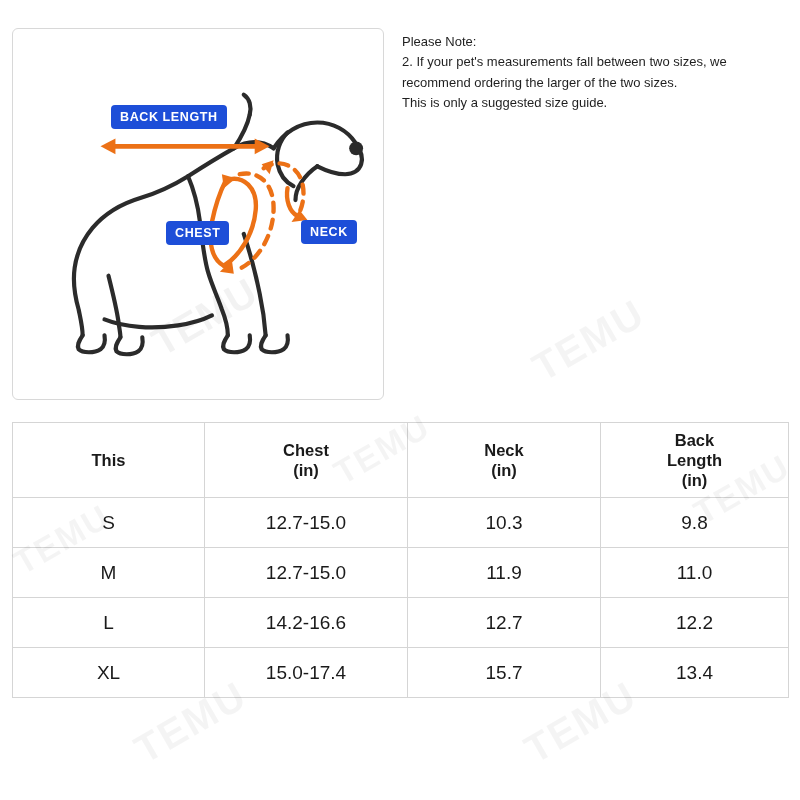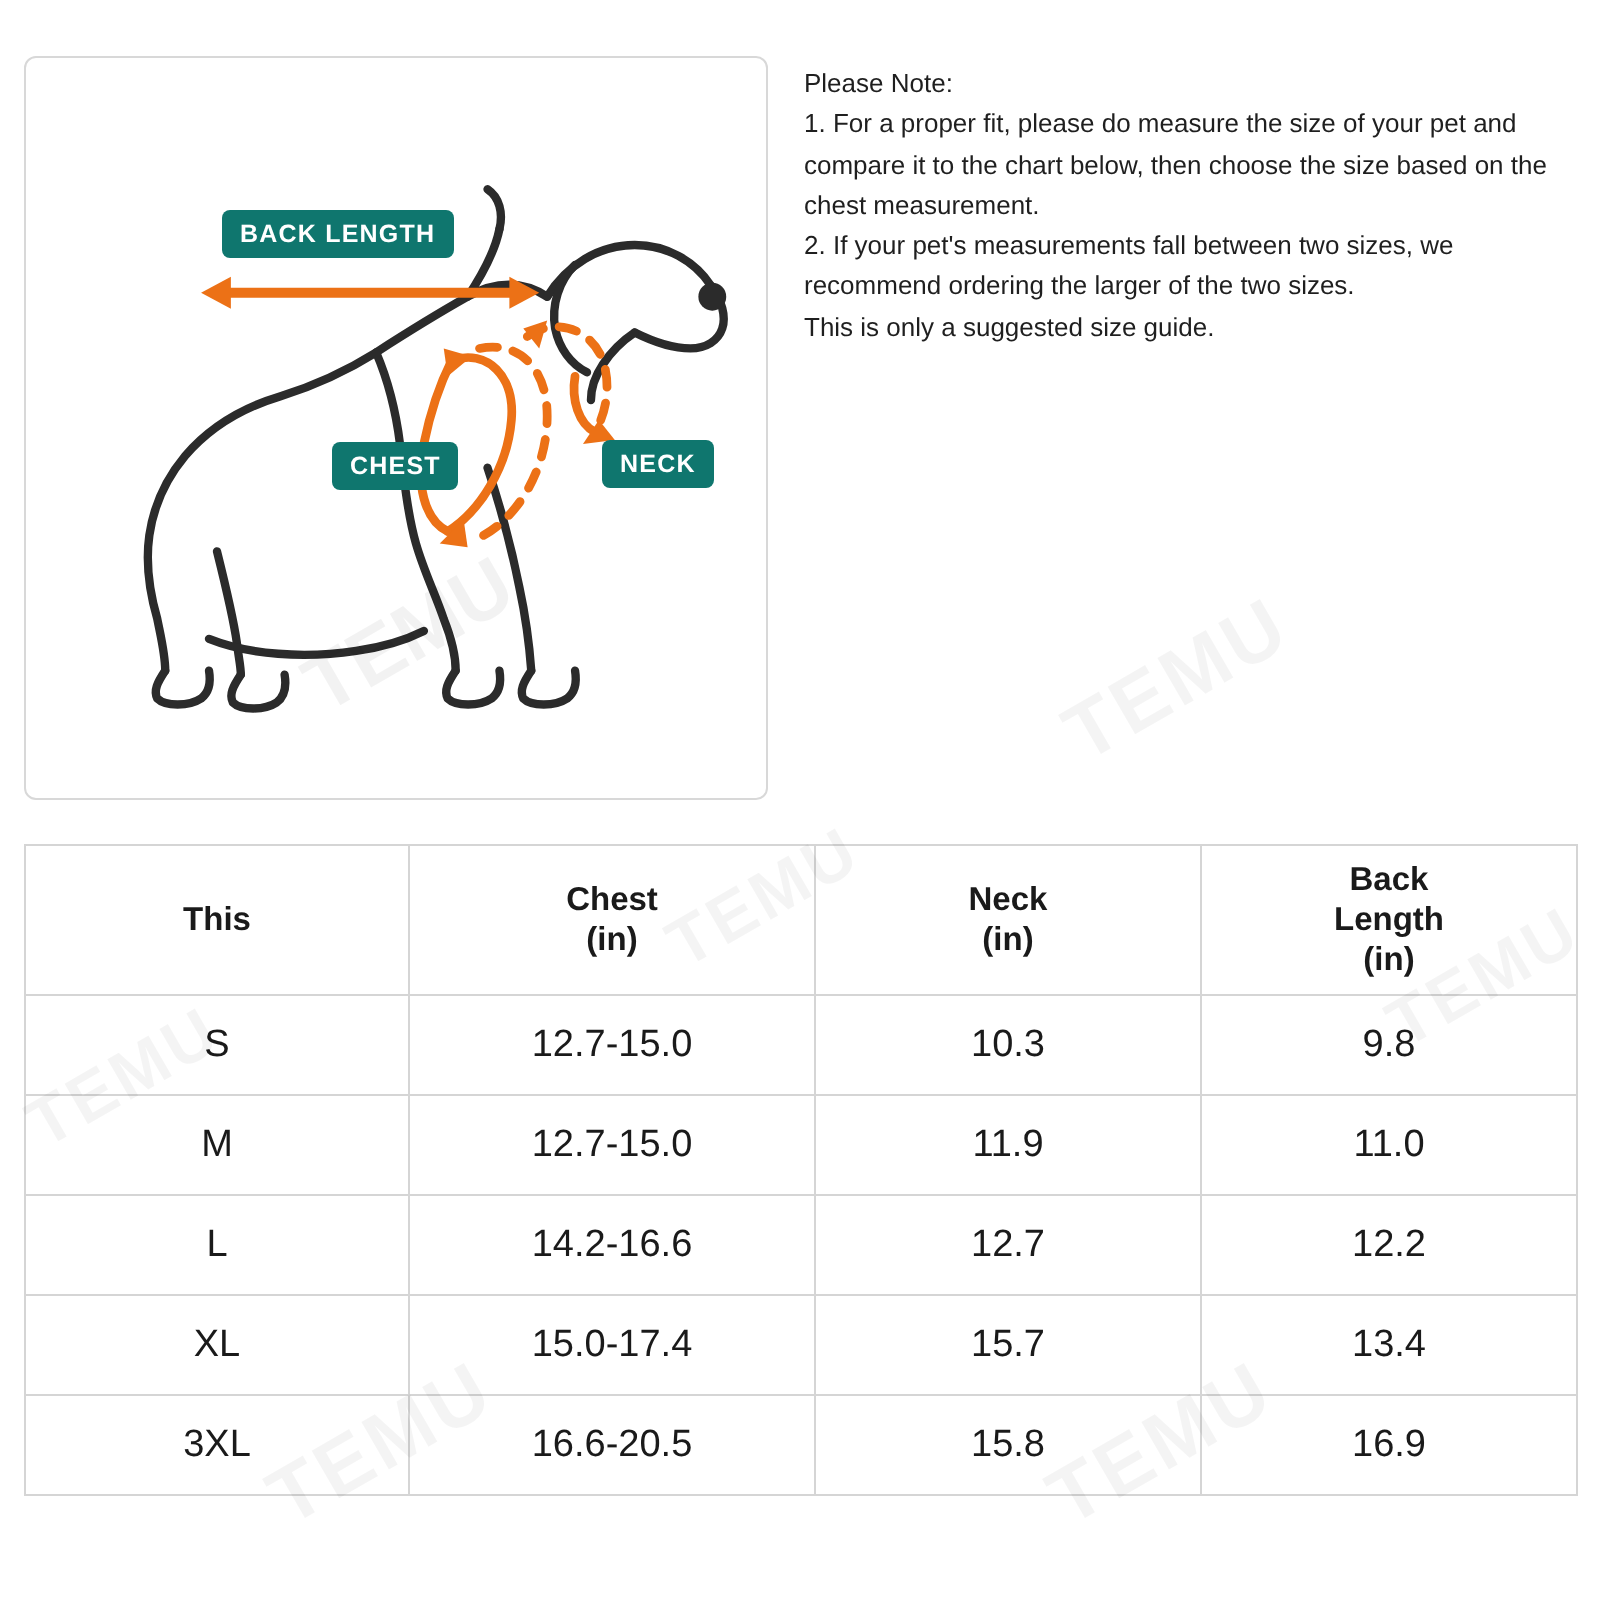--- a/index.html
+++ b/index.html
@@ -60,21 +60,21 @@
   .diagram-svg {
     position: absolute;
     left: 0;
     top: 0;
     width: 100%;
     height: 100%;
   }
 
   .lbl {
     position: absolute;
-    background: #0f766e;
+    background: #1d4ed8;
     color: #ffffff;
     font-weight: bold;
     font-size: 12.5px;
     letter-spacing: 0.6px;
     padding: 5px 9px;
     border-radius: 4px;
     white-space: nowrap;
   }
   .lbl-back { left: 98px; top: 76px; }
   .lbl-chest { left: 153px; top: 192px; }
@@ -203,21 +203,20 @@
         <text x="150" y="330" transform="rotate(-30 150 330)" font-family="Liberation Sans, sans-serif" font-size="40" font-weight="bold" fill="rgba(0,0,0,0.05)">TEMU</text>
       </svg>
 
       <div class="lbl lbl-back">BACK LENGTH</div>
       <div class="lbl lbl-chest">CHEST</div>
       <div class="lbl lbl-neck">NECK</div>
     </div>
 
     <div class="notes">
       <p>Please Note:</p>
-      <p>1. For a proper fit, please do measure the size of your pet and compare it to the chart below, then choose the size based on the chest measurement.</p>
       <p>2. If your pet's measurements fall between two sizes, we recommend ordering the larger of the two sizes.</p>
       <p>This is only a suggested size guide.</p>
     </div>
   </div>
 
   <div class="table-wrap">
     <table class="size-table">
       <colgroup>
         <col class="c-size">
           <col class="c-chest">
@@ -262,26 +261,20 @@
           <td>14.2-16.6</td>
           <td>12.7</td>
           <td>12.2</td>
         </tr>
         <tr>
           <td>XL</td>
           <td>15.0-17.4</td>
           <td>15.7</td>
           <td>13.4</td>
         </tr>
-        <tr>
-          <td>3XL</td>
-          <td>16.6-20.5</td>
-          <td>15.8</td>
-          <td>16.9</td>
-        </tr>
       </tbody>
     </table>
   </div>
 
   <div class="wm wm2">TEMU</div>
   <div class="wm wm3">TEMU</div>
   <div class="wm wm4">TEMU</div>
   <div class="wm wm5">TEMU</div>
   <div class="wm wm6">TEMU</div>
   <div class="wm wm7">TEMU</div>

